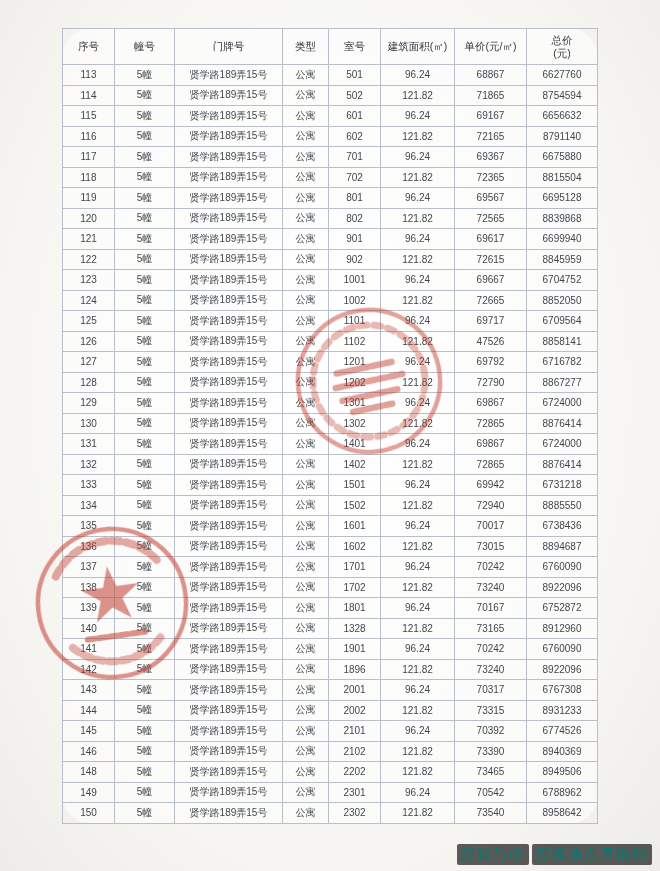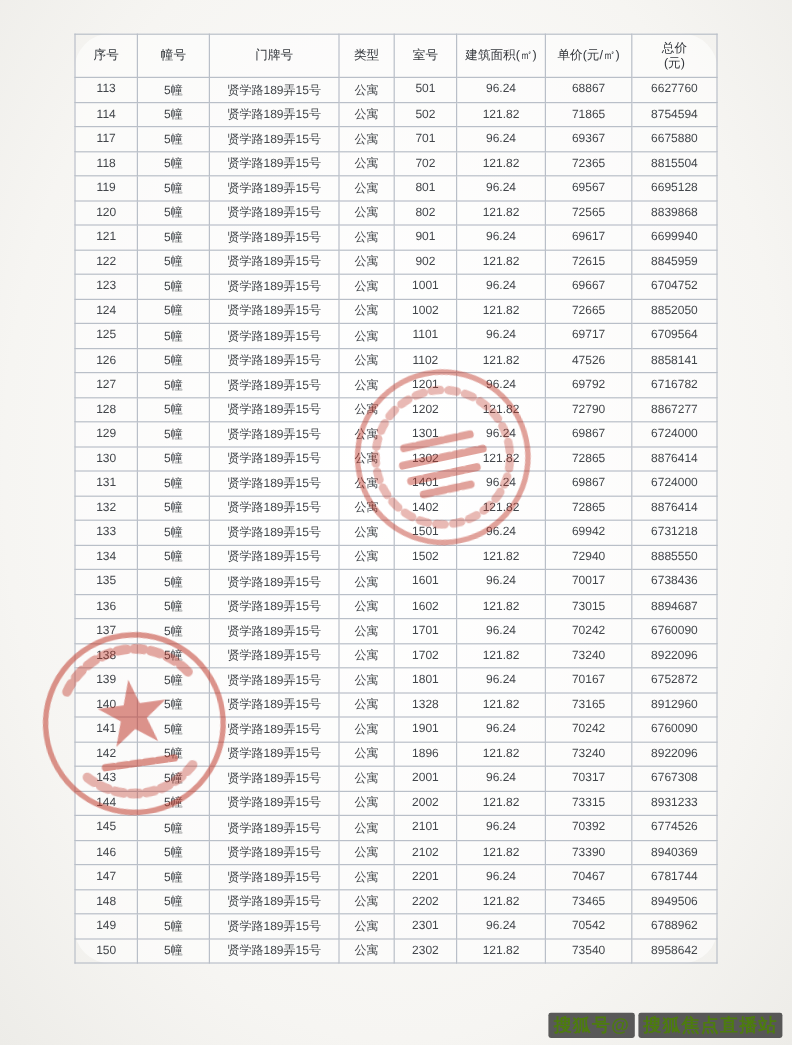--- a/index.html
+++ b/index.html
@@ -22,21 +22,21 @@
   .price-table td{
     height:19.5px;font-size:10px;color:#42464b;padding:0 1px;
     white-space:nowrap;overflow:hidden;
   }
   .stamp{position:absolute;pointer-events:none;filter:blur(0.5px);}
   .stamp svg{width:100%;height:100%;}
   .stamp-right{left:293px;top:305px;width:152px;height:152px;transform:rotate(-12deg);opacity:.85;}
   .stamp-left{left:33px;top:524px;width:158px;height:158px;transform:rotate(-8deg);opacity:.9;}
   .watermark{
     position:absolute;right:8px;bottom:6px;display:flex;gap:3px;align-items:flex-start;
-    font-size:15px;font-weight:700;color:#4d7c0f;letter-spacing:1px;
+    font-size:15px;font-weight:400;color:#0f766e;letter-spacing:1px;
   }
   .watermark .chip{background:rgba(45,45,45,0.78);padding:1px 4px;border-radius:2px;}
 </style>
 </head>
 <body>
 
 <table class="price-table">
   <colgroup>
     <col style="width:52px">
       <col style="width:60px">
@@ -91,20 +91,40 @@
         <td>114</td>
         <td>5幢</td>
         <td>贤学路189弄15号</td>
         <td>公寓</td>
         <td>502</td>
         <td>121.82</td>
         <td>71865</td>
         <td>8754594</td>
       </tr>
       <tr>
+        <td>115</td>
+        <td>5幢</td>
+        <td>贤学路189弄15号</td>
+        <td>公寓</td>
+        <td>601</td>
+        <td>96.24</td>
+        <td>69167</td>
+        <td>6656632</td>
+      </tr>
+      <tr>
+        <td>116</td>
+        <td>5幢</td>
+        <td>贤学路189弄15号</td>
+        <td>公寓</td>
+        <td>602</td>
+        <td>121.82</td>
+        <td>72165</td>
+        <td>8791140</td>
+      </tr>
+      <tr>
         <td>117</td>
         <td>5幢</td>
         <td>贤学路189弄15号</td>
         <td>公寓</td>
         <td>701</td>
         <td>96.24</td>
         <td>69367</td>
         <td>6675880</td>
       </tr>
       <tr>
@@ -389,30 +409,20 @@
       </tr>
       <tr>
         <td>146</td>
         <td>5幢</td>
         <td>贤学路189弄15号</td>
         <td>公寓</td>
         <td>2102</td>
         <td>121.82</td>
         <td>73390</td>
         <td>8940369</td>
-      </tr>
-      <tr>
-        <td>147</td>
-        <td>5幢</td>
-        <td>贤学路189弄15号</td>
-        <td>公寓</td>
-        <td>2201</td>
-        <td>96.24</td>
-        <td>70467</td>
-        <td>6781744</td>
       </tr>
       <tr>
         <td>148</td>
         <td>5幢</td>
         <td>贤学路189弄15号</td>
         <td>公寓</td>
         <td>2202</td>
         <td>121.82</td>
         <td>73465</td>
         <td>8949506</td>

